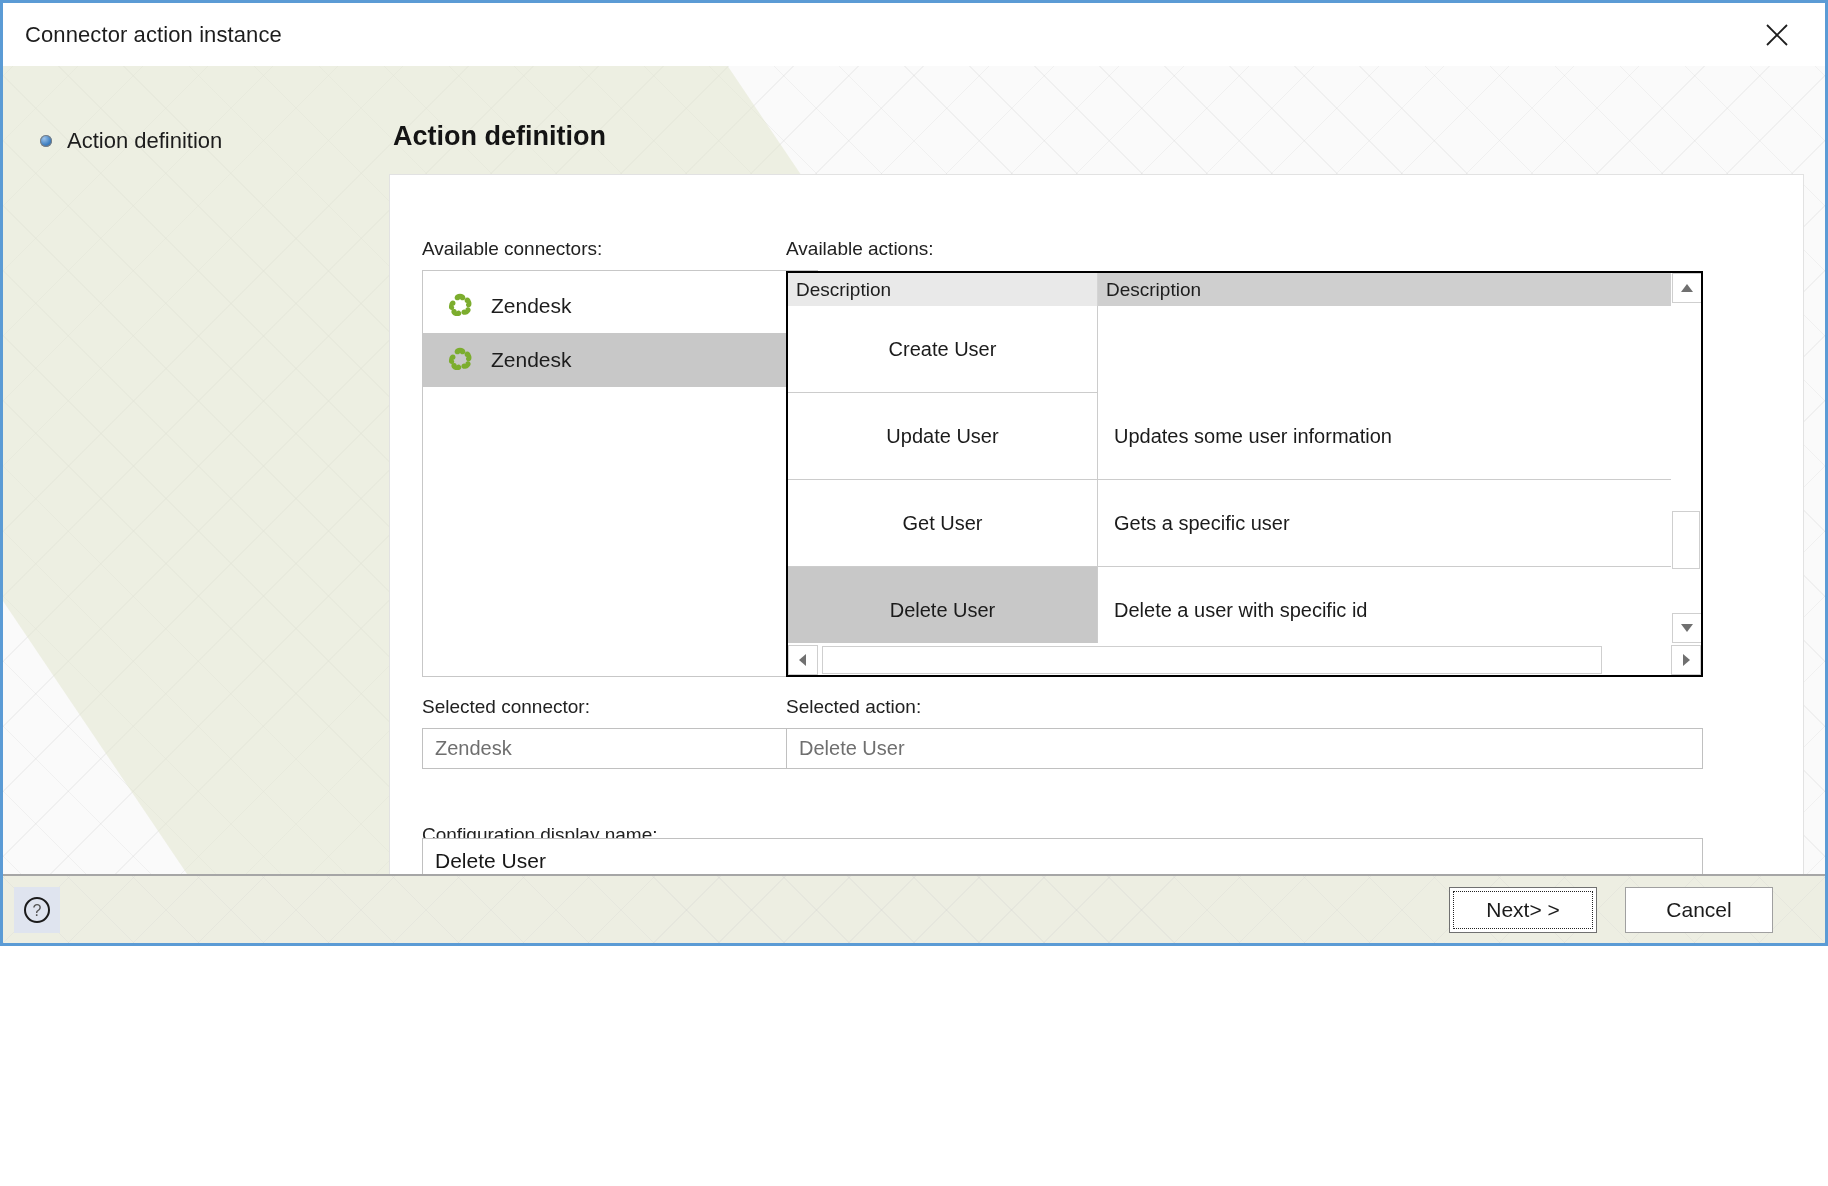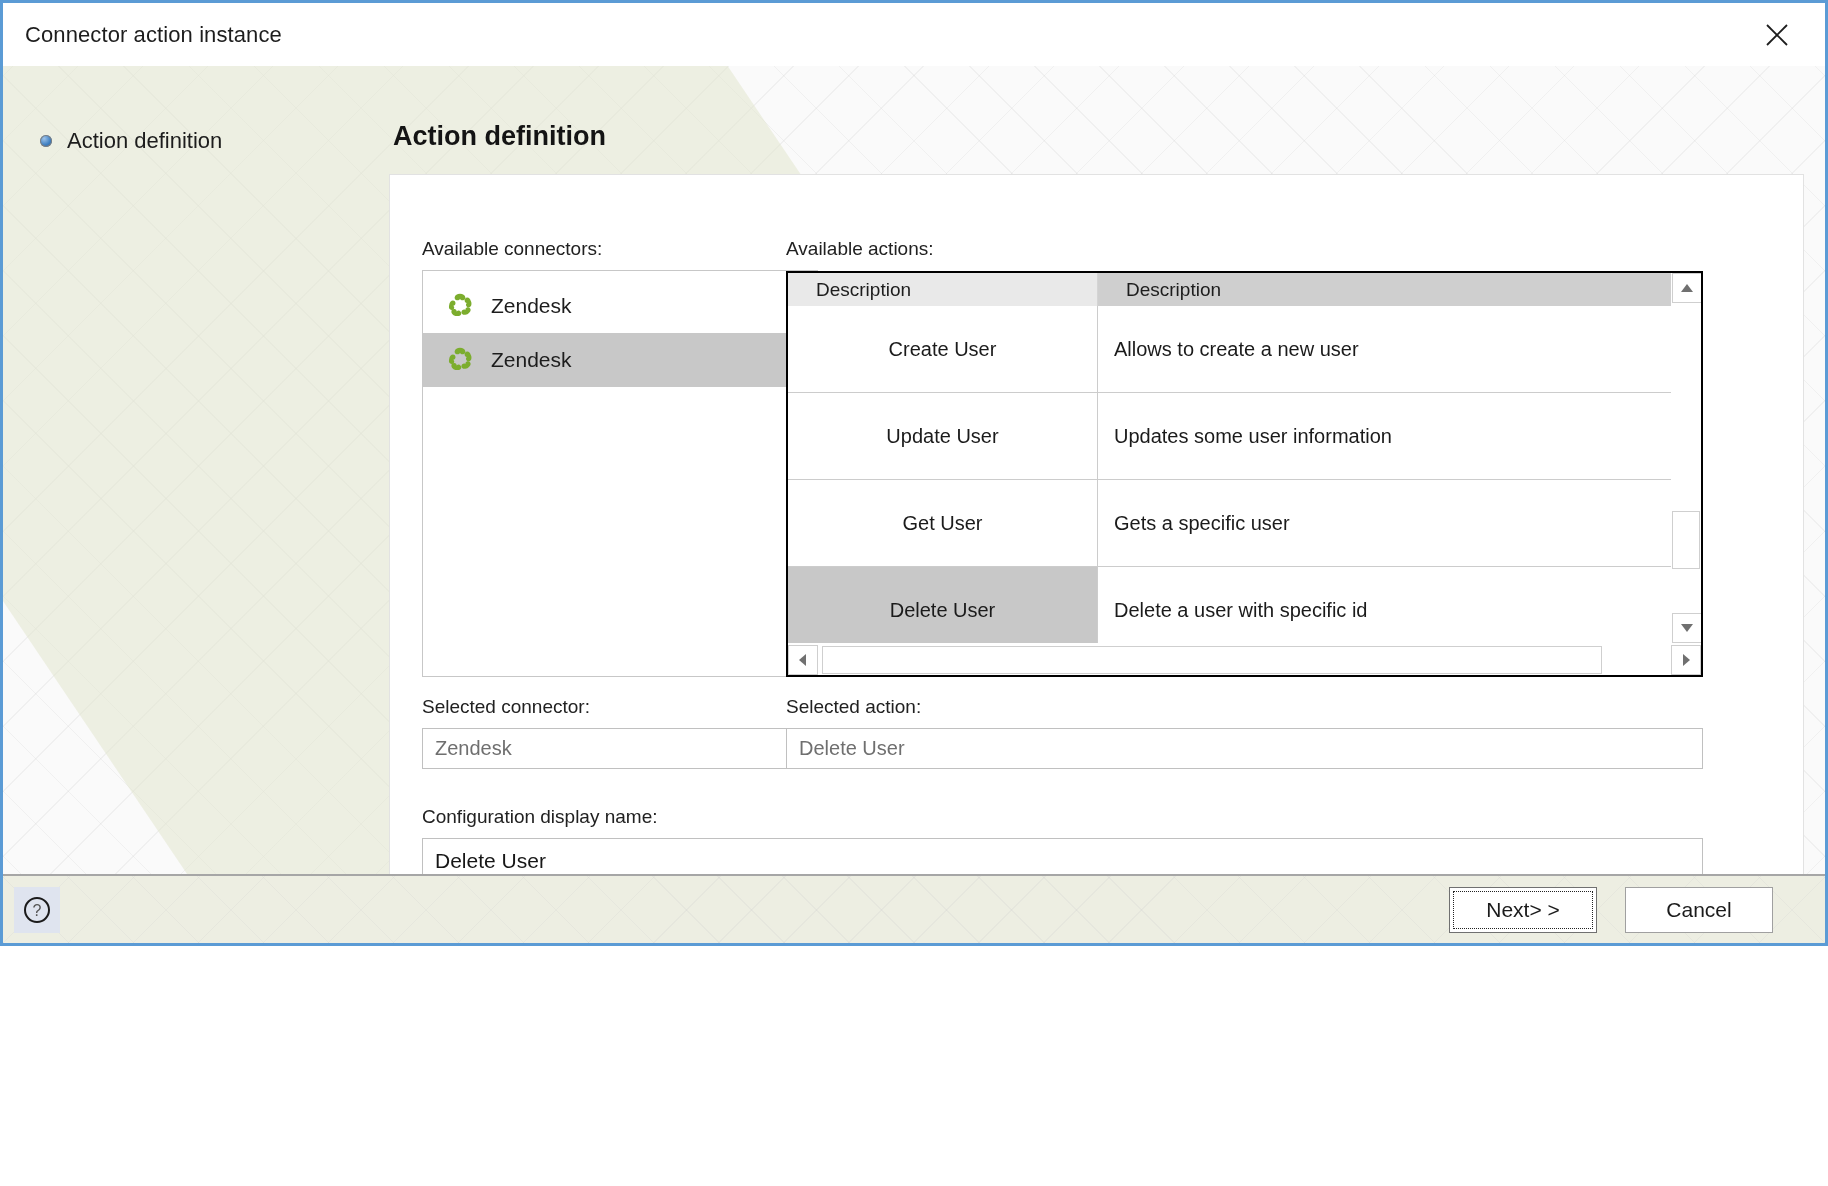--- a/index.html
+++ b/index.html
@@ -160,21 +160,21 @@
     display: flex;
     flex-direction: column;
     overflow: hidden;
   }
   .grid-main { display: flex; flex: 1 1 auto; min-height: 0; }
   .grid-cols { flex: 1 1 auto; display: flex; flex-direction: column; min-width: 0; }
 
   .grid-head { display: flex; height: 33px; flex: 0 0 33px; }
   .grid-head .hc {
     display: flex; align-items: center;
-    padding-left: 28px;
+    padding-left: 8px;
     font-size: 19px;
     color: #1d1d1d;
     cursor: pointer;
   }
   .grid-head .hc1 { width: 310px; flex: 0 0 310px; background: #e9e9e9; border-right: 1px solid #d4d4d4; }
   .grid-head .hc2 { flex: 1 1 auto; background: #cfcfcf; }
 
   .grid-body { flex: 1 1 auto; min-height: 0; overflow: hidden; }
   .grow { display: flex; height: 87px; }
   .cell {
@@ -227,21 +227,21 @@
     width: 780px; height: 28px;
     background: #ffffff;
     border: 1px solid #cfcfcf;
     cursor: pointer;
   }
   .tri { display: block; }
 
   
   .sc-label { position: absolute; left: 32px; top: 521px; }
   .sa-label { position: absolute; left: 396px; top: 521px; }
-  .cdn-label { position: absolute; left: 32px; top: 631px; text-align: right; }
+  .cdn-label { position: absolute; left: 32px; top: 649px; text-align: right; }
 
   .tbox {
     position: absolute;
     height: 41px;
     border: 1px solid #c0c0c0;
     background: #ffffff;
     display: flex; align-items: center;
     padding-left: 12px;
     font-size: 20px;
   }
@@ -361,21 +361,20 @@
             <div class="grid-cols">
 
               <div class="grid-head">
                 <div class="hc hc1">Description</div>
                 <div class="hc hc2">Description</div>
               </div>
 
               <div class="grid-body">
                 <div class="grow">
                   <div class="cell c1">Create User</div>
-                  <div class="cell c2">Allows to create a new user</div>
                 </div>
                 <div class="grow">
                   <div class="cell c1">Update User</div>
                   <div class="cell c2">Updates some user information</div>
                 </div>
                 <div class="grow">
                   <div class="cell c1">Get User</div>
                   <div class="cell c2">Gets a specific user</div>
                 </div>
                 <div class="grow">

